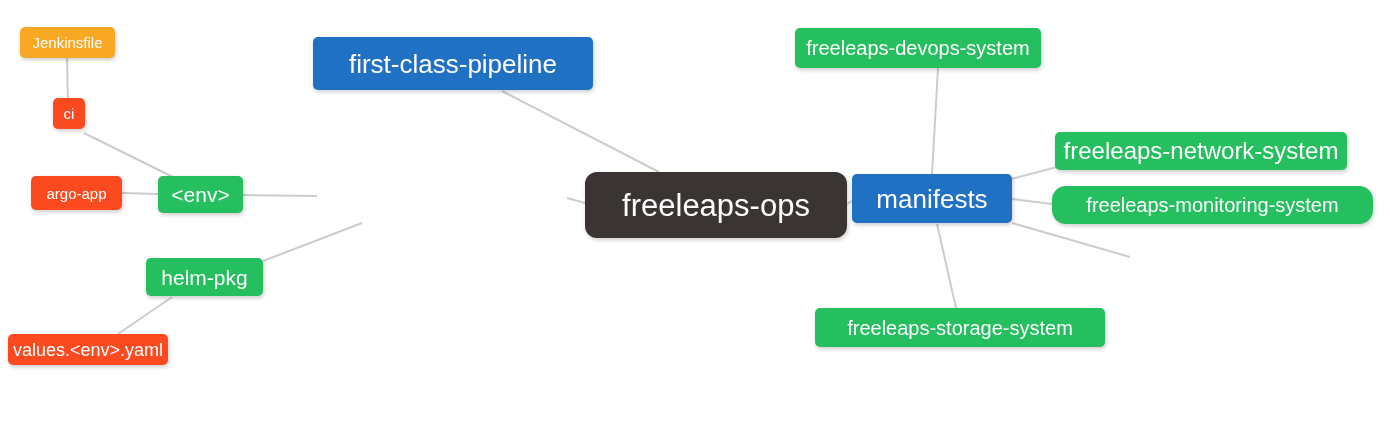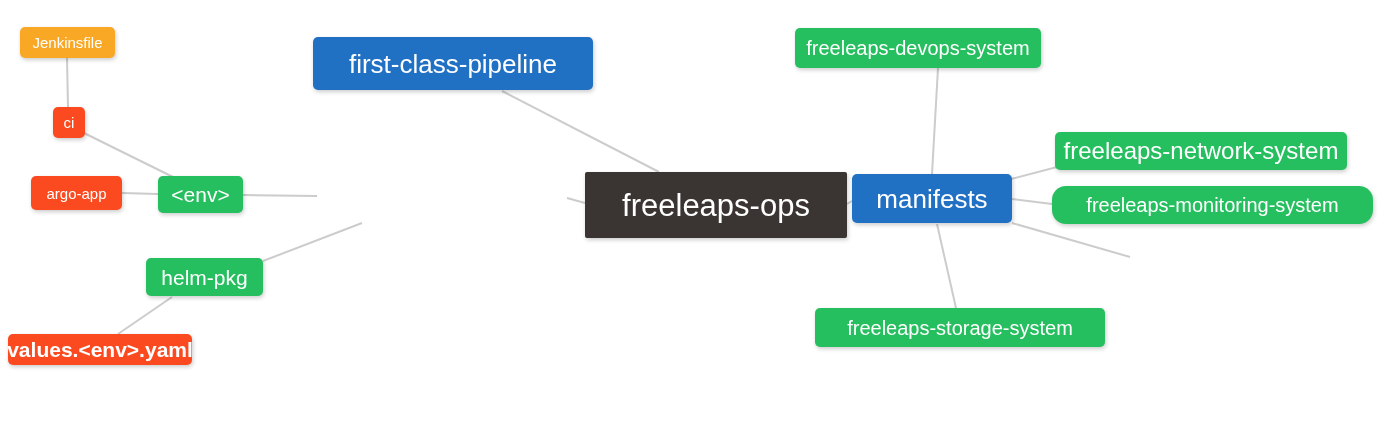--- a/index.html
+++ b/index.html
@@ -35,32 +35,32 @@
     justify-content: center;
     color: var(--node-text, #ffffff);
     border-radius: 5px;
     box-shadow: 1px 2px 4px rgba(0,0,0,0.20);
     white-space: nowrap;
     cursor: pointer;
     box-sizing: border-box;
     user-select: none;
     line-height: 1;
   }
-  .root   { background: var(--root-node, #3a3433); border-radius: 2px; }
+  .root   { background: var(--root-node, #3a3433); border-radius: 12px; }
   .blue   { background: var(--branch-node, #2070c4); }
   .green  { background: var(--green-node, #26bf5f); }
   .orange { background: var(--orange-node, #f9a826); }
   .red    { background: var(--red-node, #fb4a1f); }
 
   #n-jenkinsfile { left: 20px;   top: 27px;  width: 95px;  height: 31px; font-size: 15px; }
-  #n-ci          { left: 53px;   top: 107px; width: 32px;  height: 31px; font-size: 15px; }
+  #n-ci          { left: 53px;   top: 98px; width: 32px;  height: 31px; font-size: 15px; }
   #n-argo        { left: 31px;   top: 176px; width: 91px;  height: 34px; font-size: 15px; }
   #n-env         { left: 158px;  top: 176px; width: 85px;  height: 37px; font-size: 21px; }
   #n-helm        { left: 146px;  top: 258px; width: 117px; height: 38px; font-size: 21px; }
-  #n-values      { left: 8px;    top: 334px; width: 184px; height: 31px; font-size: 21px; font-weight: bold; }
+  #n-values      { left: 8px;    top: 334px; width: 160px; height: 31px; font-size: 18px; }
   #n-fcp         { left: 313px;  top: 37px;  width: 280px; height: 53px; font-size: 26px; }
   #n-service     { left: 317px;  top: 171px; width: 250px; height: 51px; font-size: 26px; }
   #n-root        { left: 585px;  top: 172px; width: 262px; height: 66px; font-size: 31px; }
   #n-manifests   { left: 852px;  top: 174px; width: 160px; height: 49px; font-size: 26px; }
   #n-devops      { left: 795px;  top: 28px;  width: 246px; height: 40px; font-size: 20px; }
   #n-network     { left: 1055px; top: 112px; width: 292px; height: 38px; font-size: 24px; margin-top: 20px; }
   #n-monitoring  { left: 1052px; top: 186px; width: 321px; height: 38px; font-size: 20px; border-radius: 14px; }
   #n-controls    { left: 1061px; top: 257px; width: 288px; height: 37px; font-size: 20px; }
   #n-storage     { left: 815px;  top: 308px; width: 290px; height: 39px; font-size: 20px; }
 </style>

